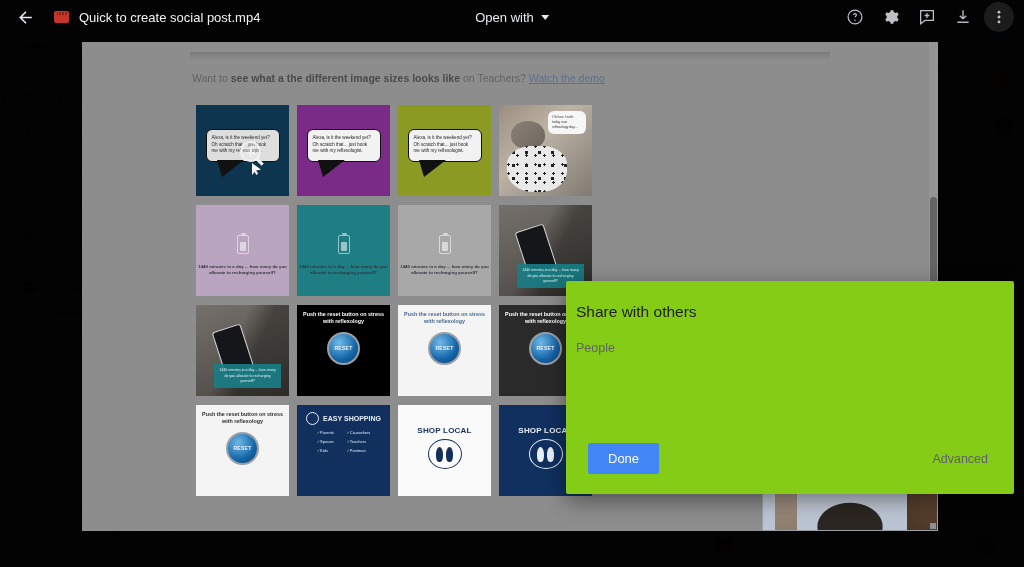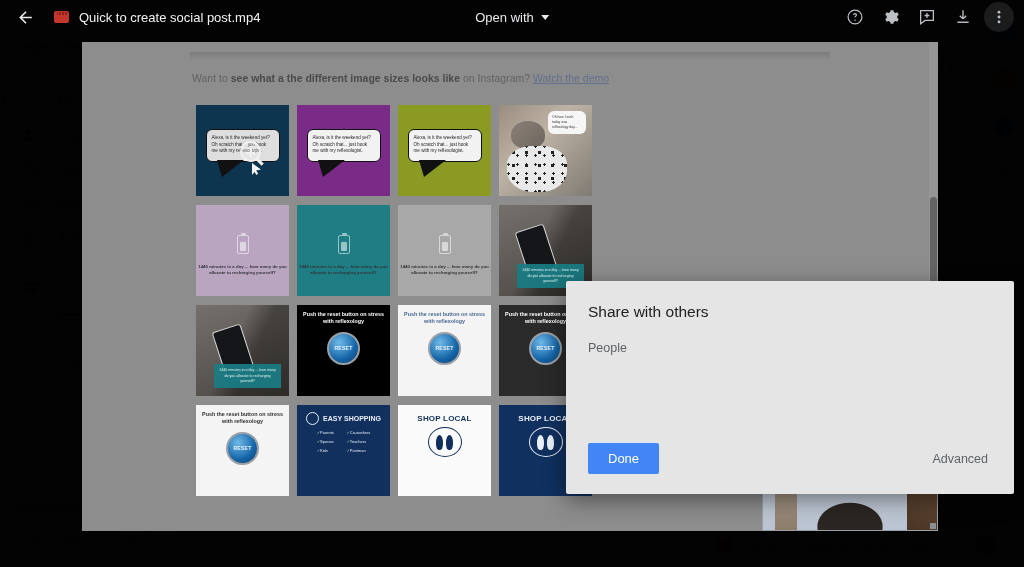--- a/index.html
+++ b/index.html
@@ -347,21 +347,21 @@
     width: 33px; height: 33px;
     border-radius: 50%;
     background: radial-gradient(circle at 35% 30%, #6fb9e8, #1565a8 60%, #0d3f6c 100%);
     border: 2.5px solid #9aa0a6;
     margin: 6px auto 0 auto;
     display: flex; align-items: center; justify-content: center;
     font-size: 5px; color: #eaf4ff; font-weight: 700; letter-spacing: .3px;
   }
   .col-stack { display:flex; flex-direction:column; align-items:center; justify-content:flex-start; height:100%; width:100%; }
 
-  .shop-title { font-size: 8px; font-weight: 700; color: #12305e; padding-top: 10px; letter-spacing: .2px; }
+  .shop-title { font-size: 8px; font-weight: 700; color: #12305e; padding-top: 22px; letter-spacing: .2px; }
   .shop-title.inv { color: #eaeff8; }
   .feet {
     width: 34px; height: 30px; margin: 5px auto 0 auto;
     border: 1.6px solid currentColor;
     border-radius: 50%;
     position: relative;
     color: #12305e;
     display:flex; align-items:center; justify-content:center;
   }
   .feet.inv { color: #e9eef7; }
@@ -468,24 +468,24 @@
     content:""; position:absolute; right: 0; top: 0; width: 30px; height: 100%;
     background: linear-gradient(200deg,#6d4f38,#4a3626);
   }
   .pt-resize { position:absolute; right:1px; bottom:1px; width:6px; height:6px; background:#8a8f93; }
 
   
   .share-dialog {
     position: absolute;
     left: 566px; top: 281px;
     width: 448px; height: 213px;
-    background: #e5e5e5;
+    background: #84cc16;
     border-radius: 2px;
     box-shadow: 0 6px 22px rgba(0,0,0,.45);
-    padding: 22px 26px 0 22px;
+    padding: 22px 26px 0 10px;
   }
   .sd-head {
     display: flex;
     align-items: center;
     justify-content: space-between;
   }
   .sd-title { font-size: 15.5px; color: #212121; font-weight: 400; }
   .sd-link-wrap { display: flex; align-items: center; gap: 8px; }
   .sd-link-txt { font-size: 12.5px; color: #5f6368; }
   .sd-link-ico {
@@ -715,21 +715,21 @@
               <circle cx="12" cy="18.5" r="1.9"></circle>
             </svg>
         </div>
       </div>
     </div>
 
     <div class="doc-page">
       <div class="doc-inner">
         <div class="doc-clip-head"></div>
         <div class="doc-body">
-          <p class="doc-p"><span>Want to </span><b>see what a the different image sizes looks like</b><span> on Instagram? </span><a class="doc-link">Watch the demo</a></p>
+          <p class="doc-p"><span>Want to </span><b>see what a the different image sizes looks like</b><span> on Teachers? </span><a class="doc-link">Watch the demo</a></p>
         </div>
 
         <div class="doc-grid" id="doc-grid">
             <div class="g-cell">
               <div class="g-thumb t-navy">
                 <div class="bubble">Alexa, is it the weekend yet? Oh scratch that... just book me with my reflexologist.</div>
                 <div class="zoom-cue"></div>
                 <div class="zoom-stem"></div>
                 <div class="mouse-ptr"></div>
               </div>

